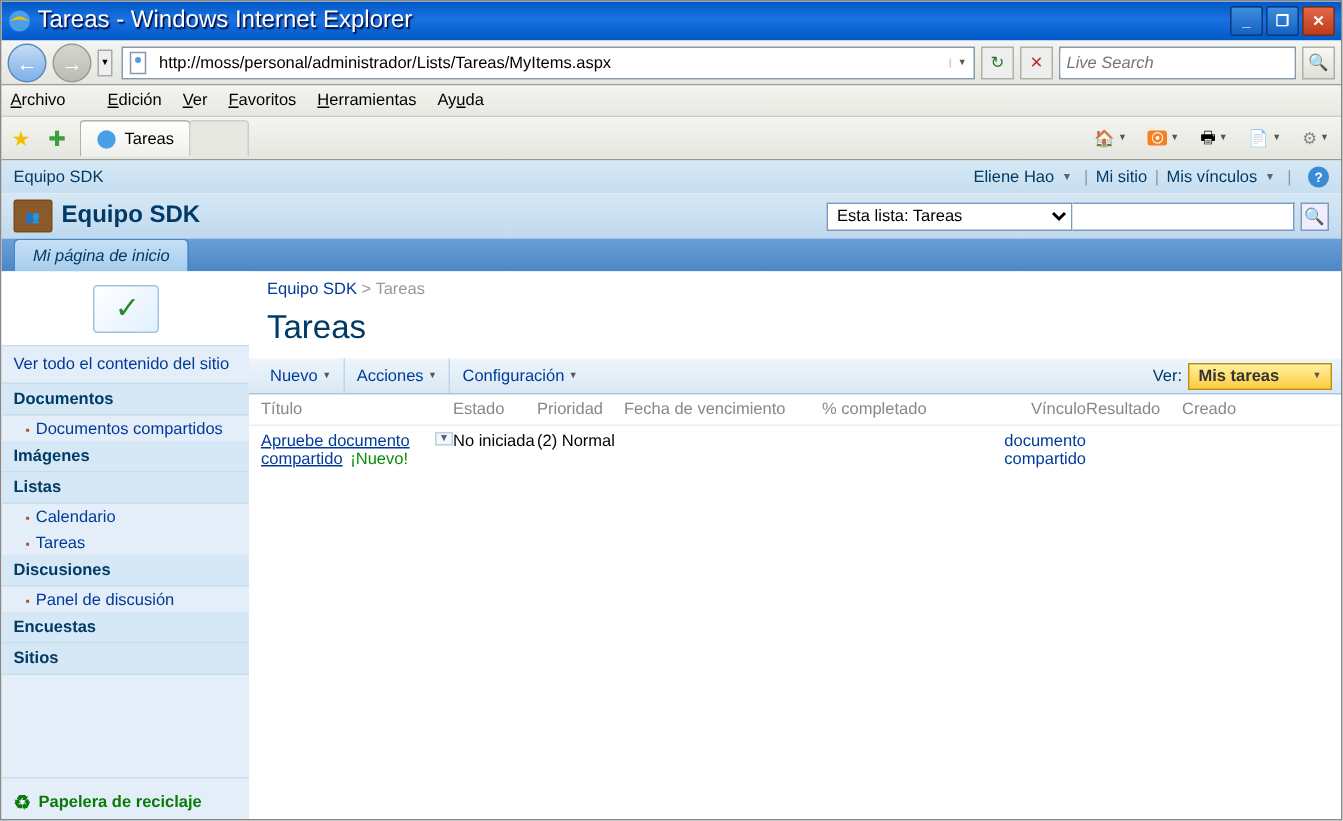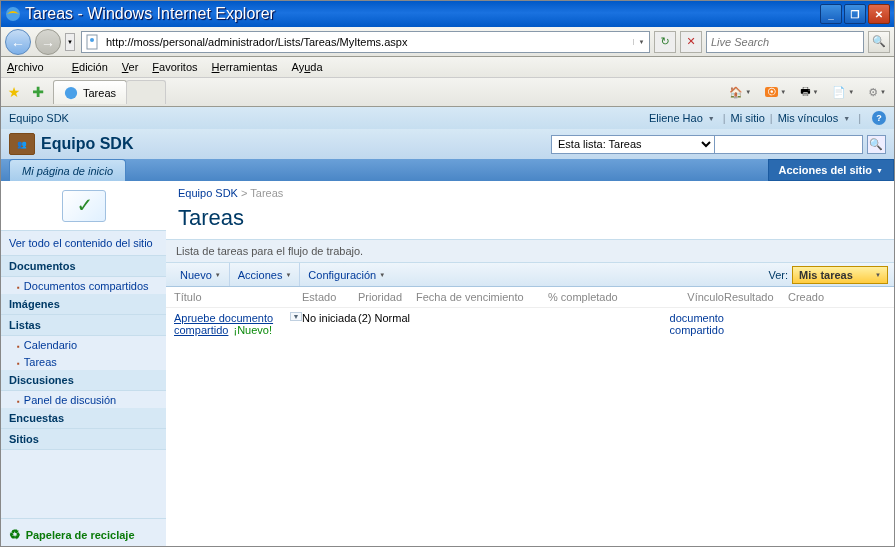--- a/index.html
+++ b/index.html
@@ -198,24 +198,20 @@
     <select class="sp-scope">
       <option>Esta lista: Tareas</option>
     </select>
     <input type="text" style="">
     <div class="go">🔍</div>
   </div>
 </div>
 
 <div class="sp-tabs">
   <div class="sp-tab">Mi página de inicio</div>
-  <div class="act">
-      <span>Acciones del sitio</span>
-      <span style="font-size:7px;margin-left:4px">▼</span>
-    </div>
 </div>
 
 <div class="sp-body">
   <div class="sp-left">
     <div class="sp-icon-block">
       <div class="sp-task-icon"></div>
     </div>
     <div class="nav-link">Ver todo el contenido del sitio</div>
     <div class="nav-head">Documentos</div>
     <div class="nav-item">Documentos compartidos</div>
@@ -230,21 +226,20 @@
     <div class="recycle">Papelera de reciclaje</div>
   </div>
 
   <div class="sp-main">
     <div class="crumb">
       <a href="#">Equipo SDK</a>
       <span>&gt;</span>
       <span>Tareas</span>
     </div>
     <div class="ptitle">Tareas</div>
-    <div class="desc">Lista de tareas para el flujo de trabajo.</div>
     <div class="toolbar">
       <div class="tool-item">
           <span>Nuevo</span>
           <span class="drop">▼</span>
         </div>
       <div class="tool-item">
           <span>Acciones</span>
           <span class="drop">▼</span>
         </div>
       <div class="tool-item" style="border-right:none">

